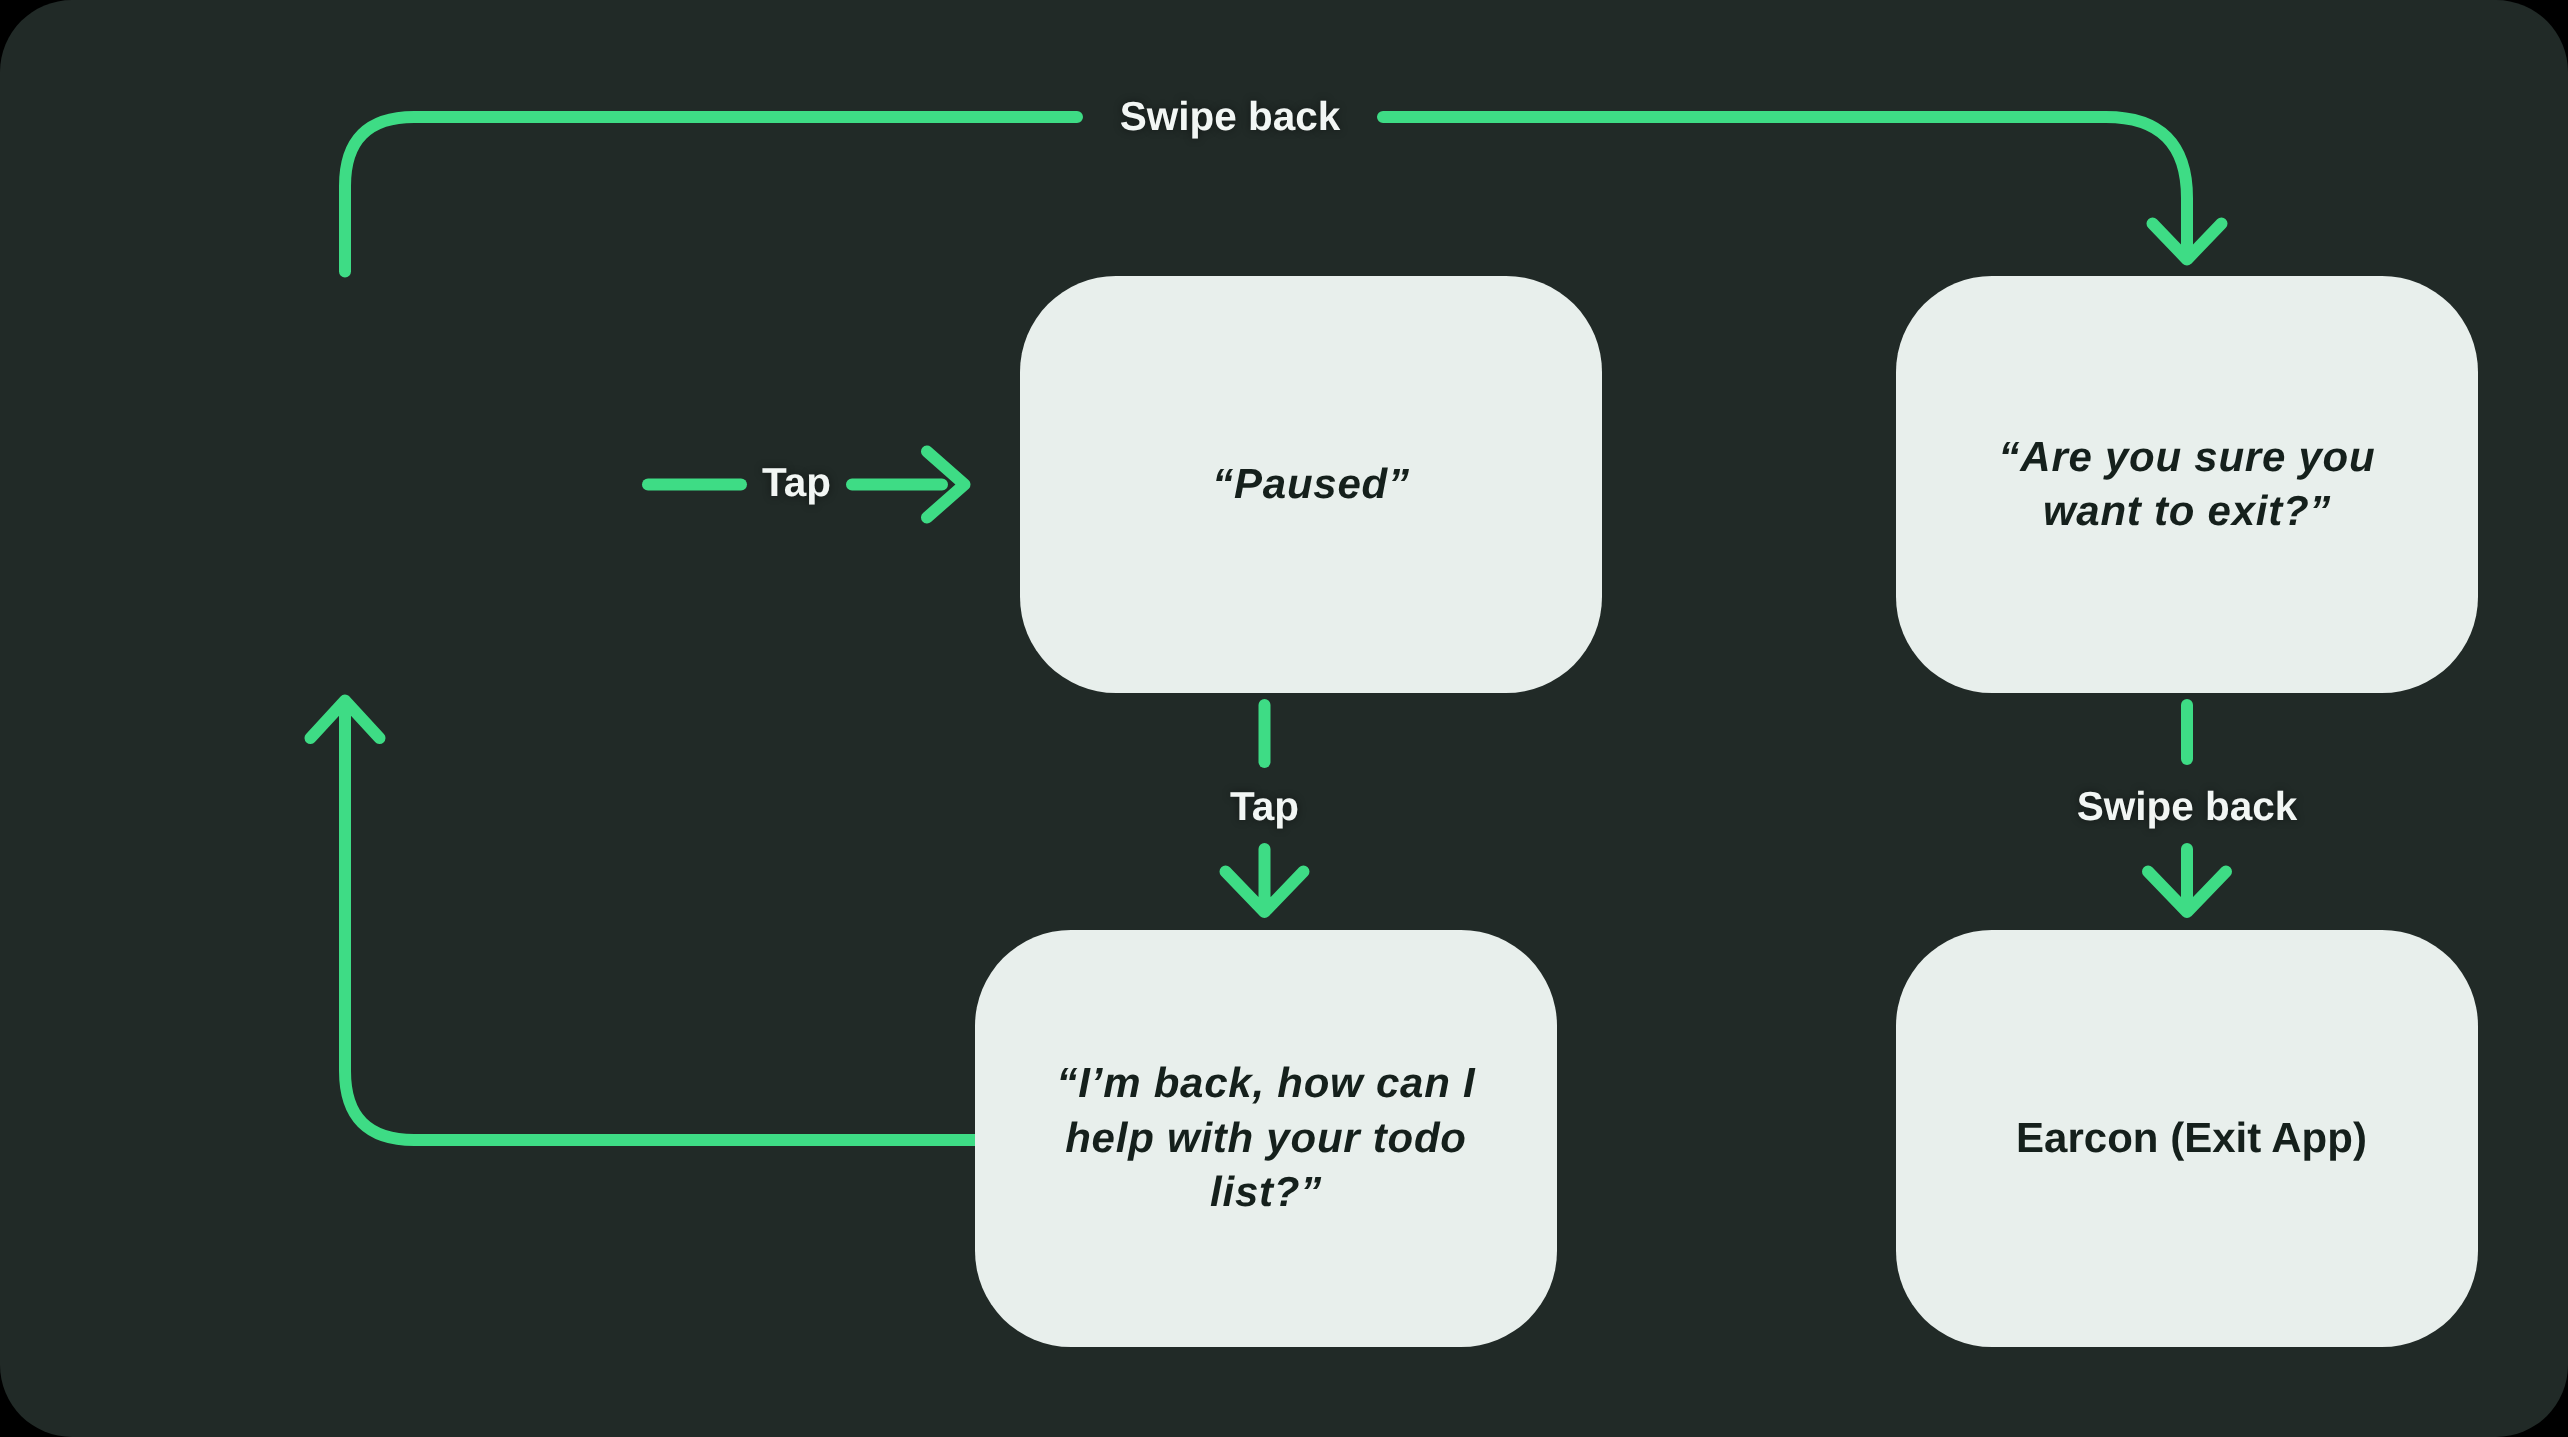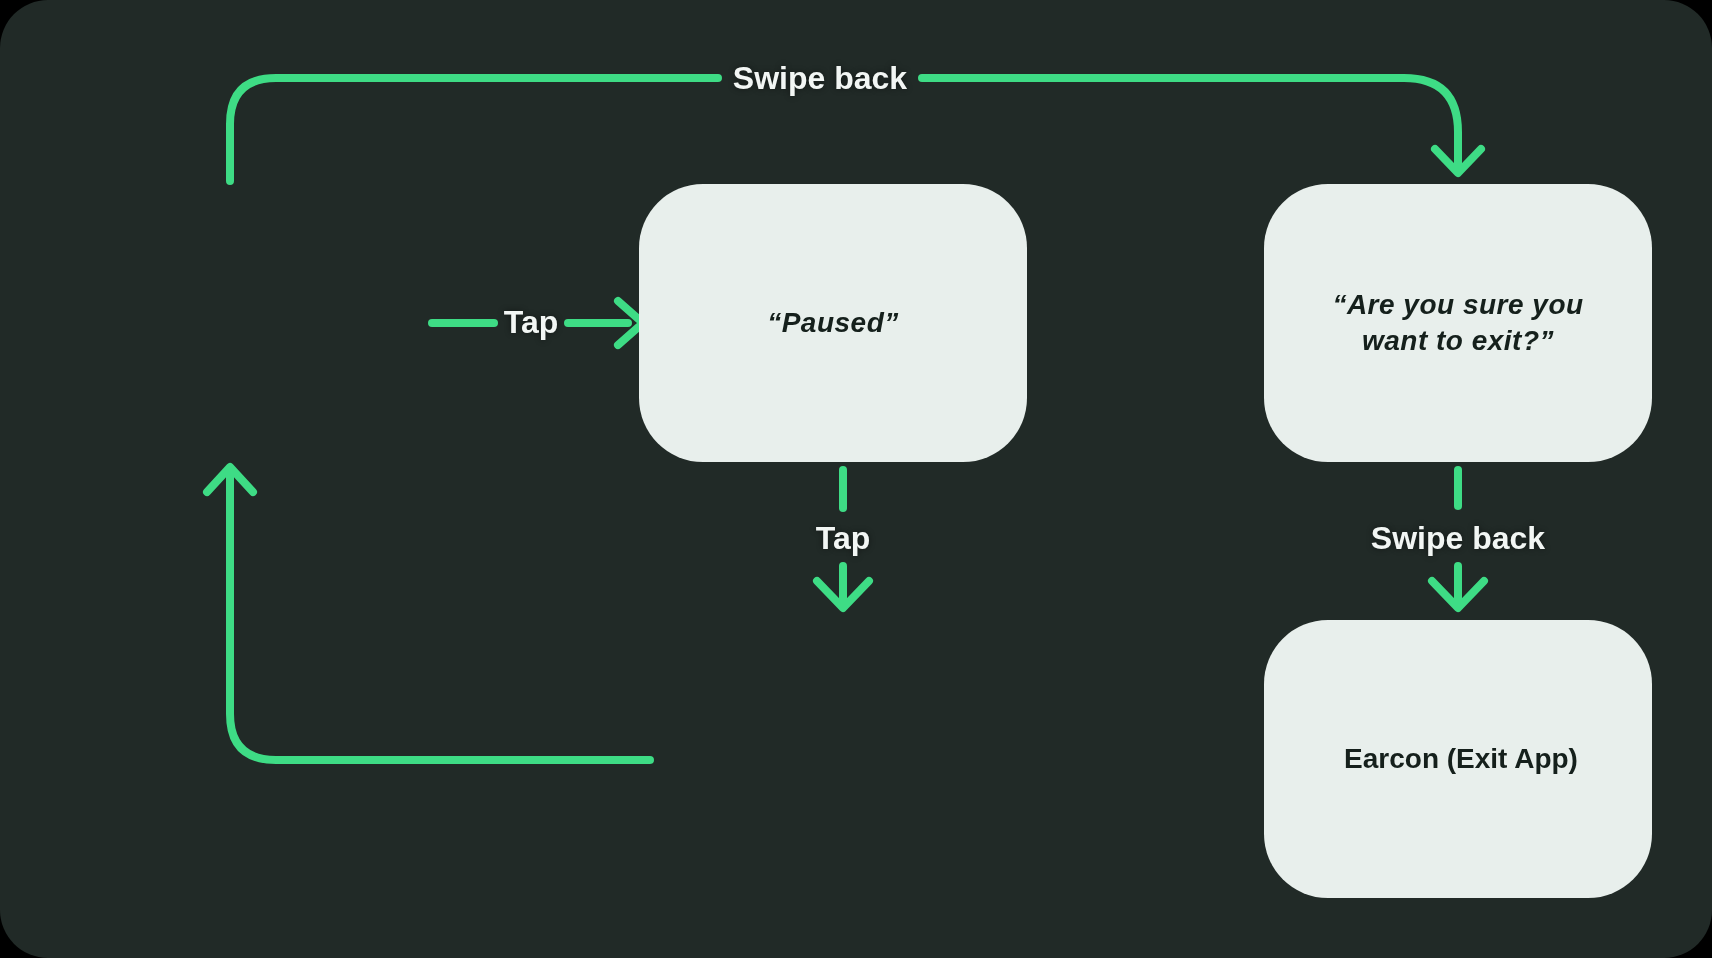--- a/index.html
+++ b/index.html
@@ -40,21 +40,21 @@
     white-space:pre-line;
     padding:0 24px;
     box-sizing:border-box;
     letter-spacing:0.5px;
   }
   .node.upright{font-style:normal;letter-spacing:0;padding-left:30px;}
   .edge-label{
     position:absolute;
     transform:translate(-50%,-50%);
     color:var(--label_text);
-    font-size:32px;font-weight:700;
+    font-size:27px;font-weight:700;
     white-space:nowrap;
     text-shadow:0 0 6px rgba(0,0,0,.45);
   }
 </style>
 </head>
 <body>
 
 <div id="stage">
 
   <svg id="connectors" viewBox="0 0 1712 958" xmlns="http://www.w3.org/2000/svg">
@@ -68,25 +68,28 @@
     <path class="conn" d="M 843 470 V 508"></path>
     <path class="conn" d="M 843 566 V 602 M 817 581 L 843 608 L 869 581"></path>
 
     <path class="conn" d="M 1458 470 V 506"></path>
     <path class="conn" d="M 1458 566 V 602 M 1432 581 L 1458 608 L 1484 581"></path>
 
     <path class="conn" d="M 650 760 H 276 Q 230 760 230 714 V 472 M 207 492 L 230 467 L 253 492"></path>
   </svg>
 
 
-  <div class="node" style="left:639px;top:184px">“Paused”</div>
+  <div class="node" style="left:680px;top:184px">“Paused”</div>
 
   <div class="node" style="left:1264px;top:184px">“Are you sure you
 want to exit?”</div>
 
+  <div class="node" style="left:650px;top:620px">“I’m back, how can I
+help with your todo
+list?”</div>
 
   <div class="node upright" style="left:1264px;top:620px">Earcon (Exit App)</div>
 
   <span class="edge-label" style="left:820px;top:78px">Swipe back</span>
 
   <span class="edge-label" style="left:531px;top:322px">Tap</span>
 
   <span class="edge-label" style="left:843px;top:538px">Tap</span>
 
   <span class="edge-label" style="left:1458px;top:538px">Swipe back</span>

